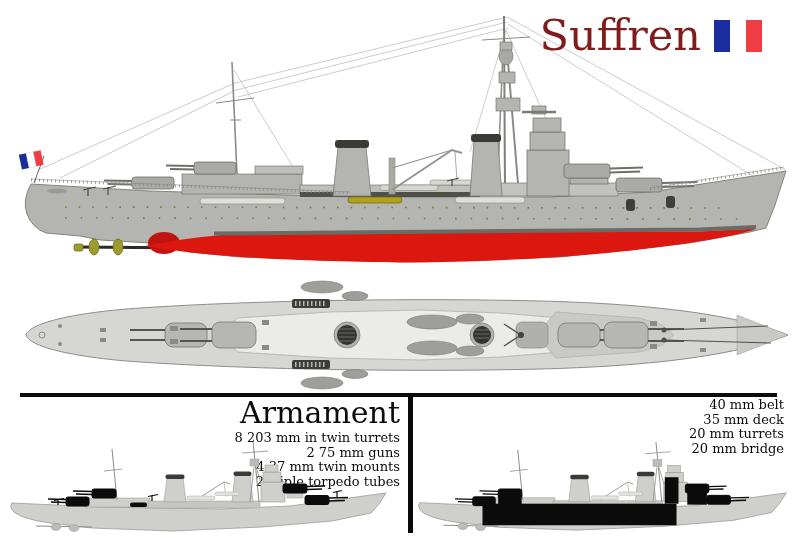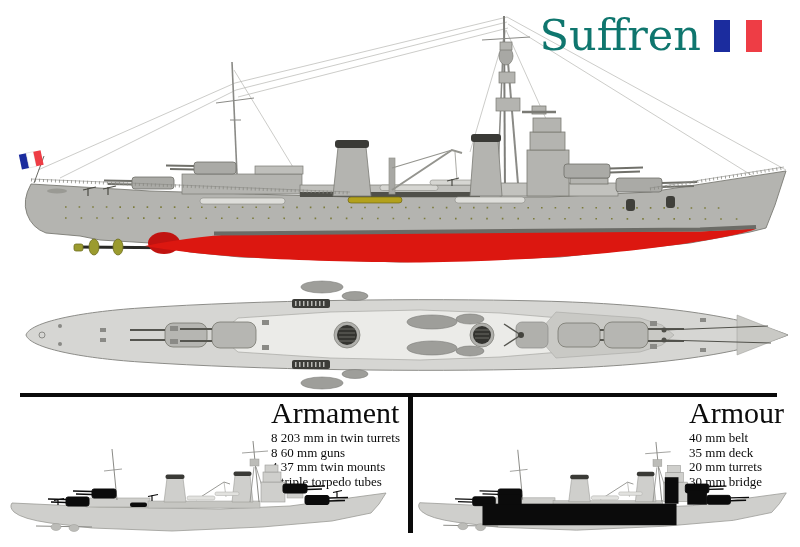--- a/index.html
+++ b/index.html
@@ -1,25 +1,25 @@
 <!DOCTYPE html>
 <html><head>
 <meta charset="utf-8">
 <style>
   html,body{margin:0;padding:0;background:#ffffff;}
   .canvas{position:relative;width:800px;height:547px;background:#ffffff;overflow:hidden;
           font-family:"DejaVu Serif","Liberation Serif",serif;color:#0b0b0b;}
   svg{position:absolute;display:block;}
   .title-row{position:absolute;top:12px;right:38px;display:flex;align-items:center;gap:13px;}
-  .page-title{font-size:43px;line-height:1.1;color:#0f766e;white-space:nowrap;}
+  .page-title{font-size:43px;line-height:1.1;color:#7f1d1d;white-space:nowrap;}
   .flag{width:48px;height:32px;display:flex;}
   .flag div{flex:1;}
   .h-divider{position:absolute;left:20px;top:393px;width:757px;height:4px;background:#0a0a0a;}
   .v-divider{position:absolute;left:408px;top:394px;width:5px;height:139px;background:#0a0a0a;}
-  .panel-text{position:absolute;top:398px;text-align:left;font-family:Liberation Serif, serif;}
+  .panel-text{position:absolute;top:398px;text-align:right;}
   .panel-text h2{margin:0 0 3px 0;font-size:30px;font-weight:normal;line-height:1.0;}
   .panel-text .item{font-size:13px;line-height:14.5px;}
   .armament-text{right:400px;}
   .armour-text{right:16px;}
 </style>
 </head>
 <body>
 
 <div class="canvas">
 
@@ -261,21 +261,21 @@
       <circle cx="42" cy="57" r="3" fill="none" stroke="#8a8a86" stroke-width="1"></circle>
     </g>
   </svg>
 
   <div class="h-divider"></div>
   <div class="v-divider"></div>
 
   <div class="panel-text armament-text">
     <h2>Armament</h2>
     <div class="item">8 203 mm in twin turrets</div>
-    <div class="item">8 60 mm guns</div>
+    <div class="item">2 75 mm guns</div>
     <div class="item">4 37 mm twin mounts</div>
     <div class="item">2 triple torpedo tubes</div>
   </div>
 
   <svg style="left:0;top:430px" width="400" height="117" viewBox="0 0 400 115">
     <defs>
       <g id="ship-base">
         <path d="M12,72 L100,76 L220,78 L290,75 L386,62 L379,73 L371,82 L332,90 L262,96
                  L172,100 L92,97 L50,92 Q22,88 14,81 Q9,76 12,72 Z" fill="#cfcfcc" stroke="#9a9a96" stroke-width="0.8"></path>
         <path d="M36,95 L92,96" stroke="#8a8a86" stroke-width="1" fill="none"></path>
@@ -318,25 +318,24 @@
     <use href="#ship-base"></use>
     <g stroke="#0b0b0b" fill="#0b0b0b">
       <path d="M58,74 L58,68 M54,69.5 L64,67.5" stroke-width="1.2" fill="none"></path>
       <path d="M152,70 L152,64 M148,65.5 L158,63.5" stroke-width="1.2" fill="none"></path>
       <path d="M337,66 L337,60 M333,61.5 L342,59.5" stroke-width="1.2" fill="none"></path>
       <rect x="130" y="71.5" width="17" height="4.5" rx="2" stroke="none"></rect>
     </g>
   </svg>
 
   <div class="panel-text armour-text">
-    <h2>Armour</h2>
     <div class="item">40 mm belt</div>
     <div class="item">35 mm deck</div>
     <div class="item">20 mm turrets</div>
-    <div class="item">30 mm bridge</div>
+    <div class="item">20 mm bridge</div>
   </div>
 
   <svg style="left:408px;top:430px" width="392" height="117" viewBox="0 0 400 115">
     <use href="#ship-base"></use>
     <g fill="#0b0b0b">
       <rect x="76" y="73" width="198" height="22"></rect>
       <rect x="92" y="64" width="24" height="10"></rect>
       <rect x="285" y="60" width="20" height="14"></rect>
       <rect x="262" y="46" width="14" height="27"></rect>
     </g>

